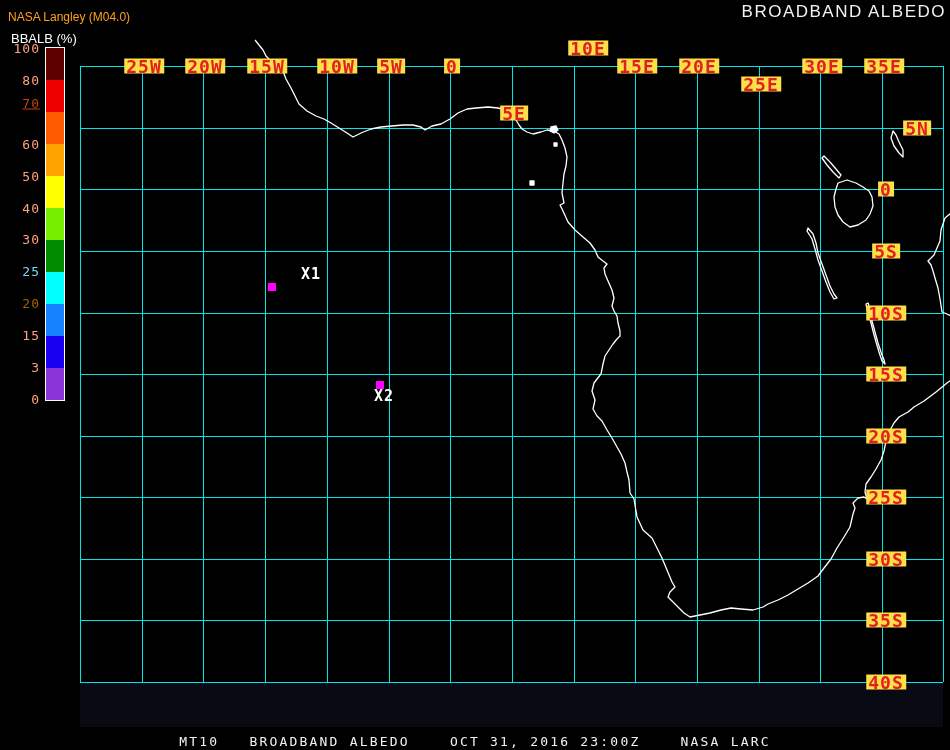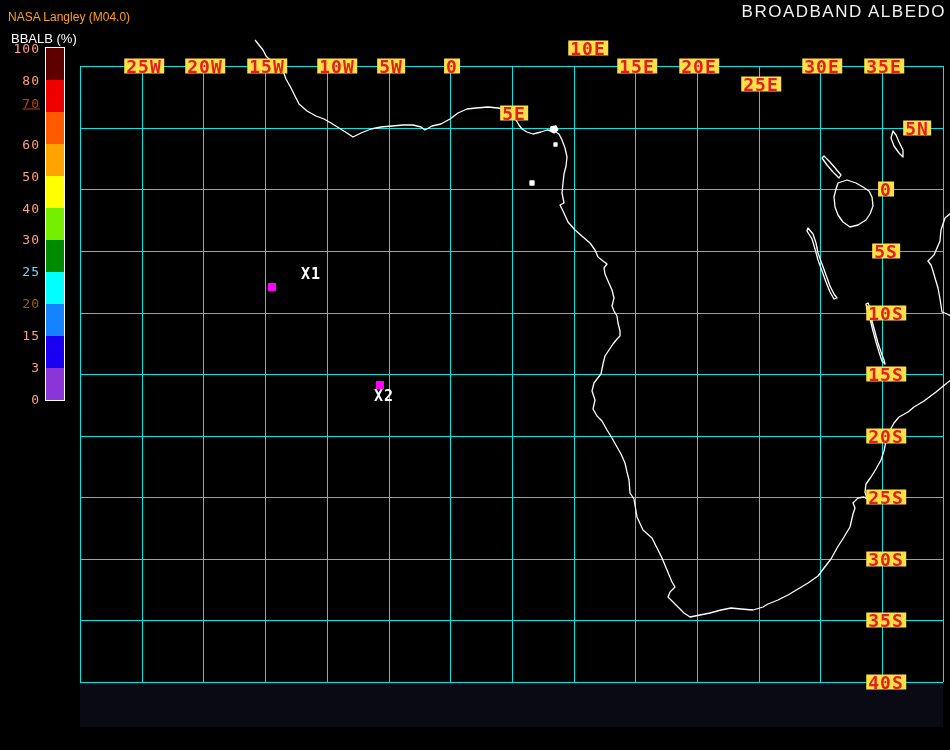--- a/index.html
+++ b/index.html
@@ -131,13 +131,14 @@
       <span class="geo-label" style="left: 886px; top: 497px; color: rgb(224, 32, 32);">25S</span>
       <span class="geo-label" style="left: 886px; top: 559px; color: rgb(224, 32, 32);">30S</span>
       <span class="geo-label" style="left: 886px; top: 620px; color: rgb(224, 32, 32);">35S</span>
       <span class="geo-label" style="left: 886px; top: 682px; color: rgb(224, 32, 32);">40S</span>
     </div>
   <div id="markers">
       <span class="marker-label" style="left: 265px; top: 267px; padding-left: 36px;">X1</span>
       <span class="marker-label" style="left: 374px; top: 389px;">X2</span>
     </div>
 
+  <div class="caption">MT10   BROADBAND ALBEDO    OCT 31, 2016 23:00Z    NASA LARC</div>
 </div>
 
 </body></html>

